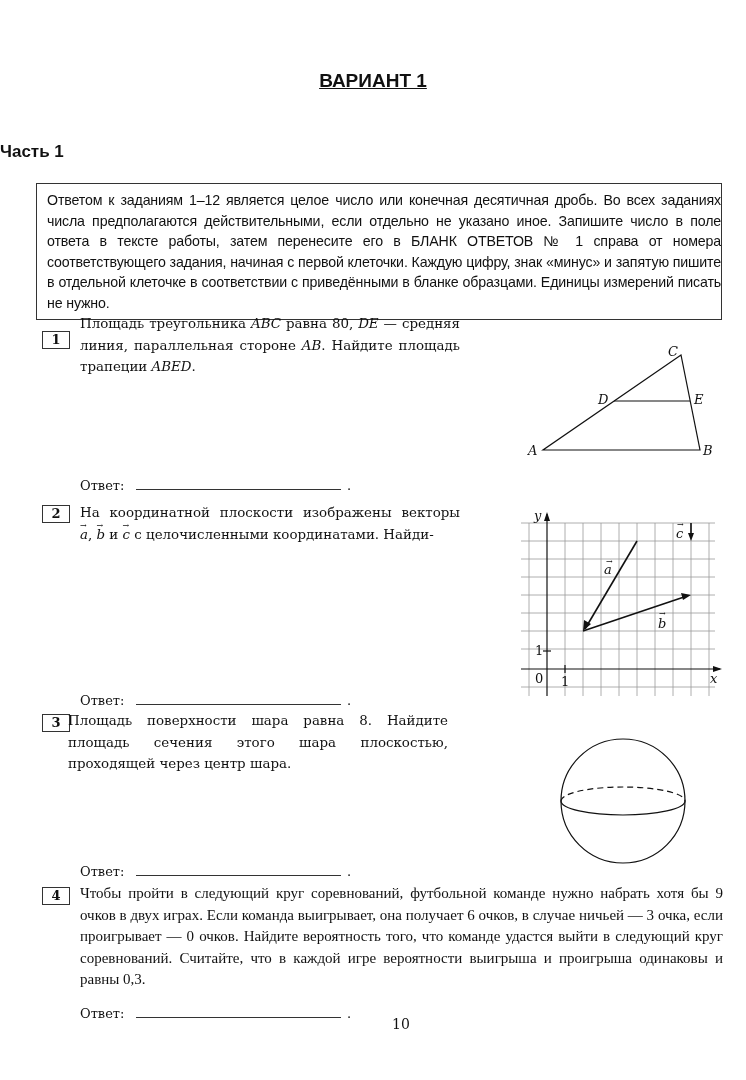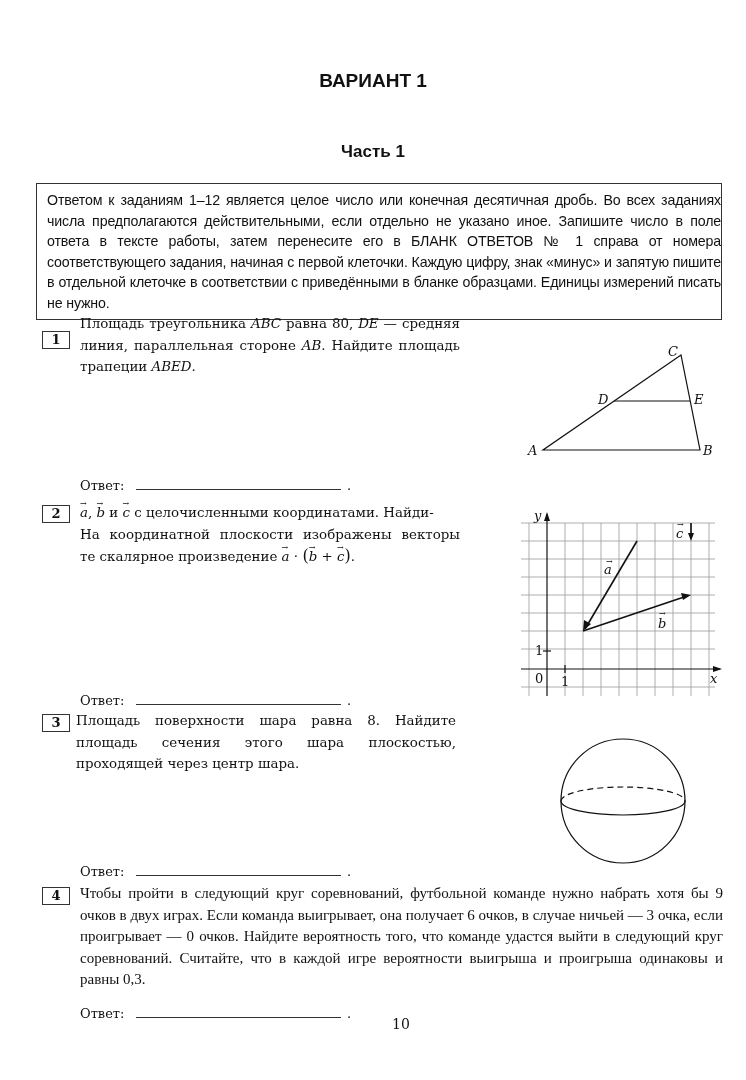--- a/index.html
+++ b/index.html
@@ -1,19 +1,19 @@
 <!DOCTYPE html>
 <html><head>
 <meta charset="utf-8">
 <style>
   html, body { margin: 0; padding: 0; }
   body { width: 746px; height: 1080px; background: #ffffff; position: relative; overflow: hidden; color: #111; }
   .abs { position: absolute; }
-  .h1 { font-family: "Liberation Sans", sans-serif; font-weight: bold; font-size: 19px; left: 0; width: 746px; text-align: center; top: 70px; }
-  .h2 { font-family: "Liberation Sans", sans-serif; font-weight: bold; font-size: 17px; left: 0; width: 746px; text-align: center; top: 142px; }
+  .h1 { font-family: "Liberation Sans", sans-serif; font-weight: bold; font-size: 19px; left: 0; width: 746px; text-align: center; top: 70px; text-decoration: underline; }
+  .h2 { font-family: "Liberation Sans", sans-serif; font-weight: bold; font-size: 17px; left: 0; width: 746px; text-align: left; top: 142px; }
   .notice { left: 36px; top: 183px; width: 686px; border: 1.3px solid #333; box-sizing: border-box; padding: 6px 0 5px 10px;
             font-family: "Liberation Sans", sans-serif; font-size: 14.2px; line-height: 20.6px; text-align: justify; letter-spacing: -0.15px; }
   .num { font-family: "DejaVu Serif", serif; font-weight: bold; font-size: 13px; width: 28px; height: 18px; border: 1.3px solid #333;
          box-sizing: border-box; text-align: center; line-height: 16px; }
   .task { font-family: "DejaVu Serif", serif; font-size: 13.4px; line-height: 21.5px; text-align: justify; text-align-last: left; }
   .task-wide { font-family: "Liberation Serif", serif; font-size: 15px; line-height: 21.5px; text-align: justify; }
   .answer { font-family: "DejaVu Serif", serif; font-size: 13px; }
   .answer .lbl { display: inline-block; width: 56px; margin-top: 16px; }
   .answer .line { display: inline-block; width: 205px; border-bottom: 1px solid #333; height: 10px; margin-right: 6px; vertical-align: baseline; }
   i.m { font-family: "DejaVu Serif", serif; font-style: italic; }
@@ -43,23 +43,22 @@
     <text x="8" y="115">A</text>
     <text x="183" y="115">B</text>
     <text x="148" y="16">C</text>
     <text x="78" y="64">D</text>
     <text x="174" y="64">E</text>
   </g>
 </svg>
 
 <div class="abs num" style="left:42px; top:505px;">2</div>
 <div class="abs task" style="left:80px; top:502px; width:380px;">
+  <div style="text-align:justify; text-align-last:justify;">На координатной плоскости изображены векторы</div>
   <div><span class="vec">a</span>, <span class="vec">b</span> <span>и</span> <span class="vec">c</span> <span>с целочисленными координатами. Найди-</span></div>
-  <div style="text-align:justify; text-align-last:justify;">На координатной плоскости изображены векторы</div>
-  <div><span>те скалярное произведение</span> <span class="vec">a</span> · <span style="font-size:16px;">(</span><span class="vec">b</span> + <span class="vec">c</span><span style="font-size:16px;">)</span>.</div>
 </div>
 <div class="abs answer" style="left:80px; top:677px;"><span class="lbl">Ответ:</span><span class="line"></span><span>.</span></div>
 
 <svg class="abs" style="left:505px; top:500px;" width="225" height="200">
   <g stroke="#999" stroke-width="0.8">
     <line x1="24" y1="23" x2="24" y2="196"></line>
       <line x1="60" y1="23" x2="60" y2="196"></line>
     <line x1="78" y1="23" x2="78" y2="196"></line>
       <line x1="96" y1="23" x2="96" y2="196"></line>
       <line x1="114" y1="23" x2="114" y2="196"></line>
@@ -107,21 +106,21 @@
       <text x="172" y="27">→</text>
     </g>
   <g font-size="13" fill="#111">
     <text x="30" y="155">1</text>
     <text x="30" y="183">0</text>
     <text x="56" y="186">1</text>
   </g>
 </svg>
 
 <div class="abs num" style="left:42px; top:714px;">3</div>
-<div class="abs task" style="left:76px; top:710px; width:380px;">Площадь поверхности шара равна 8. Найдите площадь сечения этого шара плоскостью, проходящей через центр шара.</div>
+<div class="abs task" style="left:68px; top:710px; width:380px;">Площадь поверхности шара равна 8. Найдите площадь сечения этого шара плоскостью, проходящей через центр шара.</div>
 <div class="abs answer" style="left:80px; top:848px;"><span class="lbl">Ответ:</span><span class="line"></span><span>.</span></div>
 
 <svg class="abs" style="left:550px; top:730px;" width="150" height="145">
   <g stroke="#111" stroke-width="1.2" fill="none">
     <circle cx="73" cy="71" r="62"></circle>
     <path d="M11,71 A62,14 0 0 0 135,71"></path>
     <path d="M11,71 A62,14 0 0 1 135,71" stroke-dasharray="6,4"></path>
   </g>
 </svg>
 

